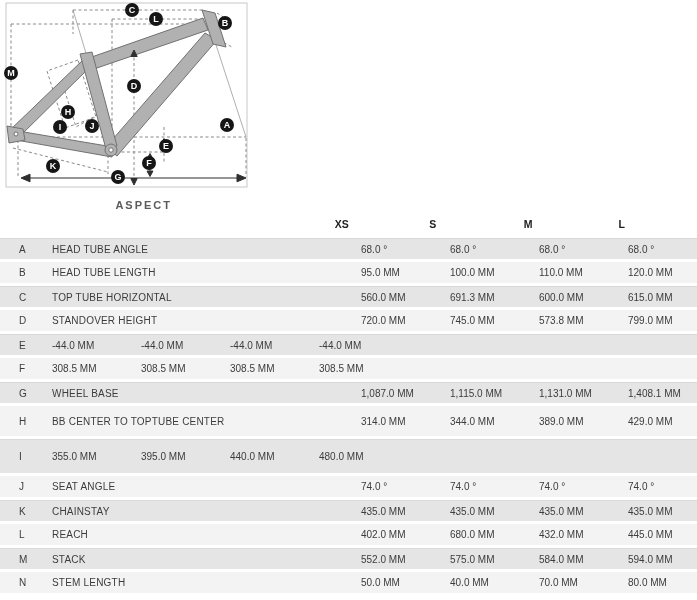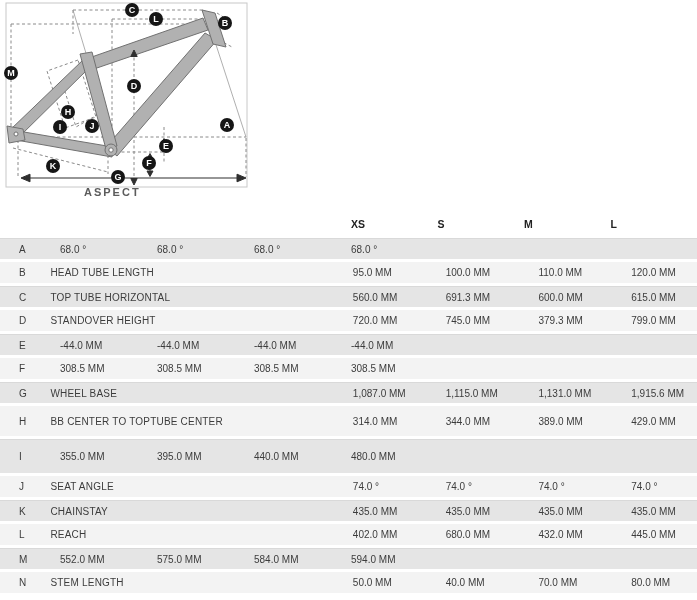--- a/index.html
+++ b/index.html
@@ -14,41 +14,41 @@
   
   .diagram { position:relative; width:697px; height:210px; }
   .diagram svg { position:absolute; left:0; top:0; }
   .dlabel {
     position:absolute; width:14px; height:14px; border-radius:50%;
     background:#161616; color:#ffffff;
     font-size:9px; font-weight:bold; line-height:14px; text-align:center;
     z-index:3;
   }
   .caption {
-    position:absolute; left:84px; top:186px; width:88px;
-    text-align:left; font-size:11px; font-weight:bold;
+    position:absolute; left:84px; top:199px; width:88px;
+    text-align:right; font-size:11px; font-weight:bold;
     letter-spacing:2px; color:#5c5c5c; z-index:2;
   }
 
   
   .spec-table { width:697px; }
-  .thead { display:flex; align-items:center; height:28px; background:#ffffff; }
+  .thead { display:flex; align-items:center; height:28px; background:#ffffff;gap:16px; }
   .h-spacer { width:361px; }
   .hcell { width:89px; font-size:10.5px; font-weight:bold; color:#222222; }
   .tbody .trow {
     display:flex; align-items:center;
     height:21px; margin-bottom:3px;
     background:#f3f3f3; font-size:10px; color:#3c3c3c;
   }
   .tbody .trow:nth-child(odd) { background:#e5e5e5; border-top:1px solid #d9d9d9; }
   .trow.tall-h { height:30px; }
   .trow.tall-i { height:34px; }
   .c-letter { width:52px; padding-left:19px; }
   .c-label  { width:309px; letter-spacing:0.2px; }
-  .c-val    { width:89px;margin-left:8px; }
+  .c-val    { width:89px; }
   .c-last   { width:69px; }
 </style>
 </head>
 <body>
 
 <div class="diagram">
   <svg width="697" height="210" viewBox="0 0 697 210">
 
     <rect x="6" y="3" width="241" height="184" fill="none" stroke="#c8c8c8" stroke-width="1"></rect>
 
@@ -128,20 +128,21 @@
     <span class="h-spacer"></span>
     <span class="hcell">XS</span>
     <span class="hcell">S</span>
     <span class="hcell">M</span>
     <span class="hcell">L</span>
   </div>
 
   <div class="tbody">
     <div class="trow">
       <span class="c-letter">A</span>
+      <span class="c-label">HEAD TUBE ANGLE</span>
       <span class="c-val">68.0 °</span>
       <span class="c-val">68.0 °</span>
       <span class="c-val">68.0 °</span>
       <span class="c-val c-last">68.0 °</span>
     </div>
     <div class="trow">
       <span class="c-letter">B</span>
       <span class="c-label">HEAD TUBE LENGTH</span>
       <span class="c-val">95.0 MM</span>
       <span class="c-val">100.0 MM</span>
@@ -154,21 +155,21 @@
       <span class="c-val">560.0 MM</span>
       <span class="c-val">691.3 MM</span>
       <span class="c-val">600.0 MM</span>
       <span class="c-val c-last">615.0 MM</span>
     </div>
     <div class="trow">
       <span class="c-letter">D</span>
       <span class="c-label">STANDOVER HEIGHT</span>
       <span class="c-val">720.0 MM</span>
       <span class="c-val">745.0 MM</span>
-      <span class="c-val">379.3 MM</span>
+      <span class="c-val">573.8 MM</span>
       <span class="c-val c-last">799.0 MM</span>
     </div>
     <div class="trow">
       <span class="c-letter">E</span>
       <span class="c-val">-44.0 MM</span>
       <span class="c-val">-44.0 MM</span>
       <span class="c-val">-44.0 MM</span>
       <span class="c-val c-last">-44.0 MM</span>
     </div>
     <div class="trow">
@@ -177,21 +178,21 @@
       <span class="c-val">308.5 MM</span>
       <span class="c-val">308.5 MM</span>
       <span class="c-val c-last">308.5 MM</span>
     </div>
     <div class="trow">
       <span class="c-letter">G</span>
       <span class="c-label">WHEEL BASE</span>
       <span class="c-val">1,087.0 MM</span>
       <span class="c-val">1,115.0 MM</span>
       <span class="c-val">1,131.0 MM</span>
-      <span class="c-val c-last">1,915.6 MM</span>
+      <span class="c-val c-last">1,408.1 MM</span>
     </div>
     <div class="trow tall-h">
       <span class="c-letter">H</span>
       <span class="c-label">BB CENTER TO TOPTUBE CENTER</span>
       <span class="c-val">314.0 MM</span>
       <span class="c-val">344.0 MM</span>
       <span class="c-val">389.0 MM</span>
       <span class="c-val c-last">429.0 MM</span>
     </div>
     <div class="trow tall-i">
@@ -220,20 +221,21 @@
     <div class="trow">
       <span class="c-letter">L</span>
       <span class="c-label">REACH</span>
       <span class="c-val">402.0 MM</span>
       <span class="c-val">680.0 MM</span>
       <span class="c-val">432.0 MM</span>
       <span class="c-val c-last">445.0 MM</span>
     </div>
     <div class="trow">
       <span class="c-letter">M</span>
+      <span class="c-label">STACK</span>
       <span class="c-val">552.0 MM</span>
       <span class="c-val">575.0 MM</span>
       <span class="c-val">584.0 MM</span>
       <span class="c-val c-last">594.0 MM</span>
     </div>
     <div class="trow">
       <span class="c-letter">N</span>
       <span class="c-label">STEM LENGTH</span>
       <span class="c-val">50.0 MM</span>
       <span class="c-val">40.0 MM</span>

